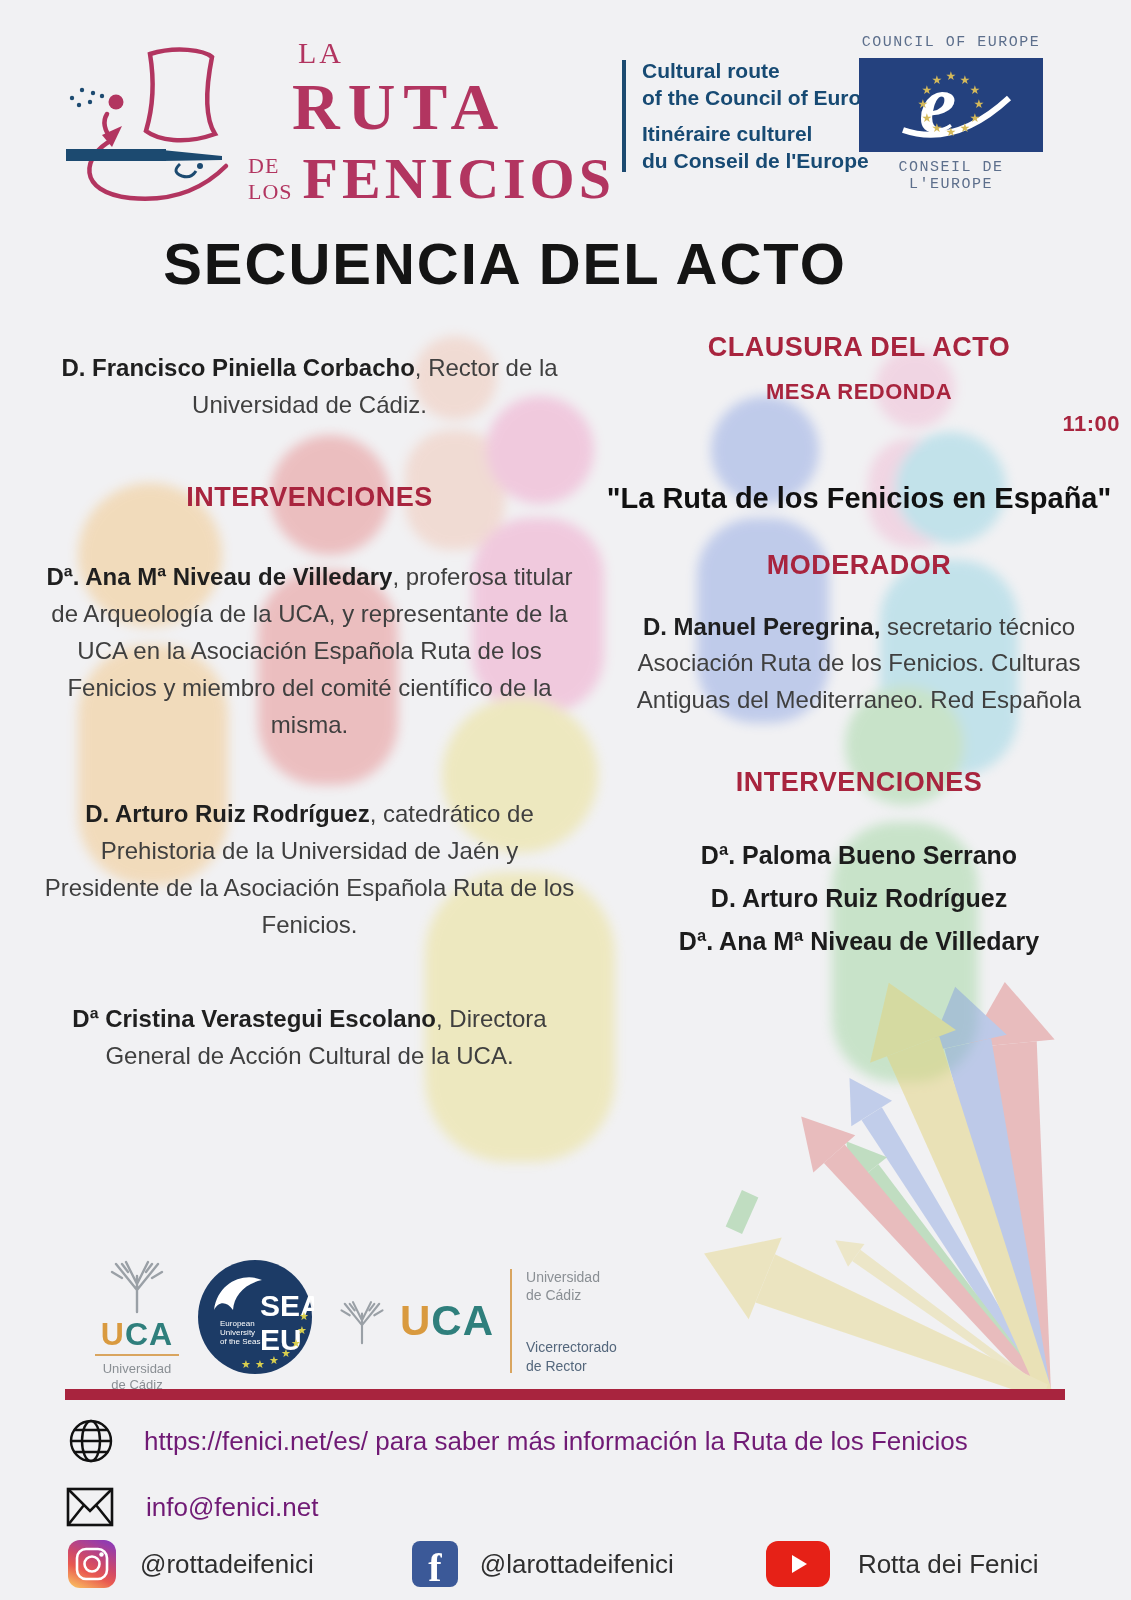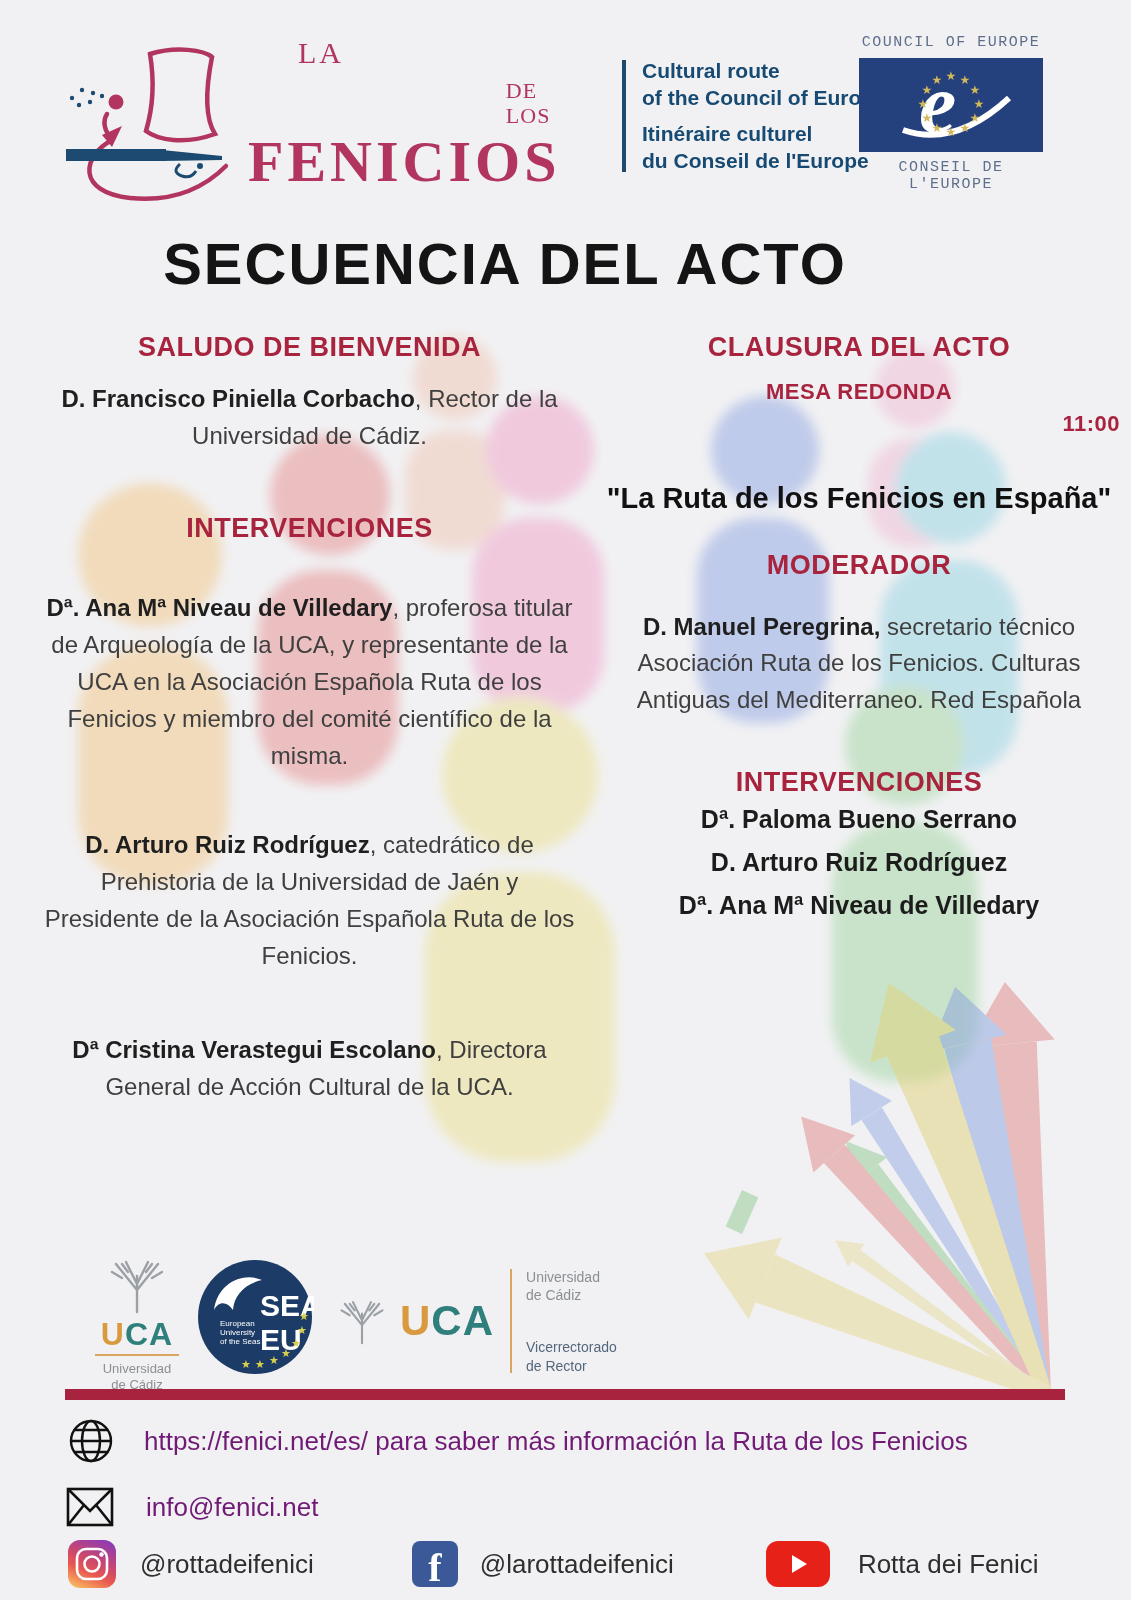--- a/index.html
+++ b/index.html
@@ -9,21 +9,21 @@
 
   
   .bg-decor{position:absolute;left:0;top:0;width:1131px;height:1600px;z-index:1;pointer-events:none;}
 
   
   .ship-logo{position:absolute;left:52px;top:40px;z-index:3;}
   .logo-text{position:absolute;left:248px;top:38px;z-index:3;color:#b23560;
              font-family:"Liberation Serif",serif;line-height:1;}
   .logo-la{font-size:30px;letter-spacing:3px;margin-left:50px;}
   .logo-ruta{font-size:66px;letter-spacing:8px;margin-left:44px;margin-top:6px;font-weight:600;}
-  .logo-row{display:flex;align-items:flex-end;margin-top:10px;flex-direction:column;}
+  .logo-row{display:flex;align-items:flex-end;margin-top:10px;}
   .logo-delos{font-size:22px;letter-spacing:1px;line-height:1.15;margin-right:10px;padding-bottom:4px;}
   .logo-fenicios{font-size:58px;letter-spacing:4px;font-weight:600;}
   .route-divider{position:absolute;left:622px;top:60px;width:4px;height:112px;background:#1c4a70;z-index:3;}
   .route-labels{position:absolute;left:642px;top:58px;z-index:3;color:#174a73;font-weight:700;
                 font-size:21px;line-height:1.28;}
   .route-gap{height:9px;}
   .coe{position:absolute;left:853px;top:34px;width:196px;text-align:center;z-index:3;}
   .coe-top,.coe-bottom{color:#5d6f8c;font-size:15px;letter-spacing:1.5px;font-family:Liberation Mono, monospace;}
   .coe-emblem{width:184px;height:94px;background:#24417e;margin:7px auto;position:relative;}
 
@@ -35,21 +35,21 @@
   .col{position:absolute;z-index:3;text-align:center;}
   .col-left{left:42px;top:332px;width:535px;}
   .col-right{left:598px;top:332px;width:522px;}
   .h-crimson{color:#a8243e;font-weight:800;font-size:27px;letter-spacing:.5px;}
   .sub-crimson{color:#a8243e;font-weight:800;font-size:22px;letter-spacing:.5px;}
   .body-p{font-size:24px;color:#3f3f3f;line-height:1.54;}
   .body-p b{color:#1f1f1f;font-weight:700;}
   .quote-p{font-size:29px;font-weight:700;color:#111;line-height:1.5;}
   .names-list div{font-size:25px;font-weight:700;color:#1c1c1c;line-height:1.72;}
 
-  .mt18{margin-top:18px;} .mt28{margin-top:28px;} .mt36{}
+  .mt18{margin-top:18px;} .mt28{margin-top:28px;} .mt36{margin-top:36px;}
   .mt40{margin-top:40px;} .mt46{margin-top:46px;} .mt48{margin-top:48px;}
   .mt52{margin-top:52px;} .mt58{margin-top:58px;} .mt16{margin-top:16px;} .mt6{margin-top:6px;text-align:right;}
 
   
   .uca1{position:absolute;left:92px;top:1256px;width:90px;text-align:center;z-index:3;}
   .uca-acronym{font-size:32px;font-weight:700;letter-spacing:1px;line-height:1;}
   .uca-u{color:#d99a3f;} .uca-ca{color:#2f7f7c;}
   .uca1-rule{width:84px;height:2px;background:#d9a55f;margin:4px auto 5px;}
   .uca-caption{color:#8a8f94;font-size:13px;line-height:1.25;}
   .seaeu{position:absolute;left:196px;top:1258px;z-index:3;}
@@ -184,20 +184,21 @@
         <circle cx="41" cy="53" r="2.2"></circle>
       <circle cx="27" cy="65" r="2.2"></circle>
         <circle cx="38" cy="62" r="2.2"></circle>
         <circle cx="50" cy="56" r="2.2"></circle>
     </g>
     <circle cx="64" cy="62" r="7.5" fill="#b23560"></circle>
   </svg>
 
   <div class="logo-text">
     <div class="logo-la">LA</div>
+    <div class="logo-ruta">RUTA</div>
     <div class="logo-row">
       <div class="logo-delos">
         <div>DE</div>
         <div>LOS</div>
       </div>
       <div class="logo-fenicios">FENICIOS</div>
     </div>
   </div>
 
   <div class="route-divider"></div>
@@ -230,21 +231,20 @@
             <text x="78" y="26">★</text>
         </g>
       </svg>
     </div>
     <div class="coe-bottom">CONSEIL DE L'EUROPE</div>
   </div>
 
   <div class="main-title">SECUENCIA DEL ACTO</div>
 
   <div class="col col-left">
-    <div class="h-crimson">SALUDO DE BIENVENIDA</div>
     <p class="body-p mt18"><b>D. Francisco Piniella Corbacho</b><span>, Rector de la Universidad de Cádiz.</span></p>
     <div class="h-crimson mt58">INTERVENCIONES</div>
     <p class="body-p mt46"><b>Dª. Ana Mª Niveau de Villedary</b><span>, proferosa titular de Arqueología de la UCA, y representante de la UCA en la Asociación Española Ruta de los Fenicios y miembro del comité científico de la misma.</span></p>
     <p class="body-p mt52"><b>D. Arturo Ruiz Rodríguez</b><span>, catedrático de Prehistoria de la Universidad de Jaén y Presidente de la Asociación Española Ruta de los Fenicios.</span></p>
     <p class="body-p mt58"><b>Dª Cristina Verastegui Escolano</b><span>, Directora General de Acción Cultural de la UCA.</span></p>
   </div>
 
   <div class="col col-right">
     <div class="h-crimson">CLAUSURA DEL ACTO</div>
     <div class="sub-crimson mt16">MESA REDONDA</div>

